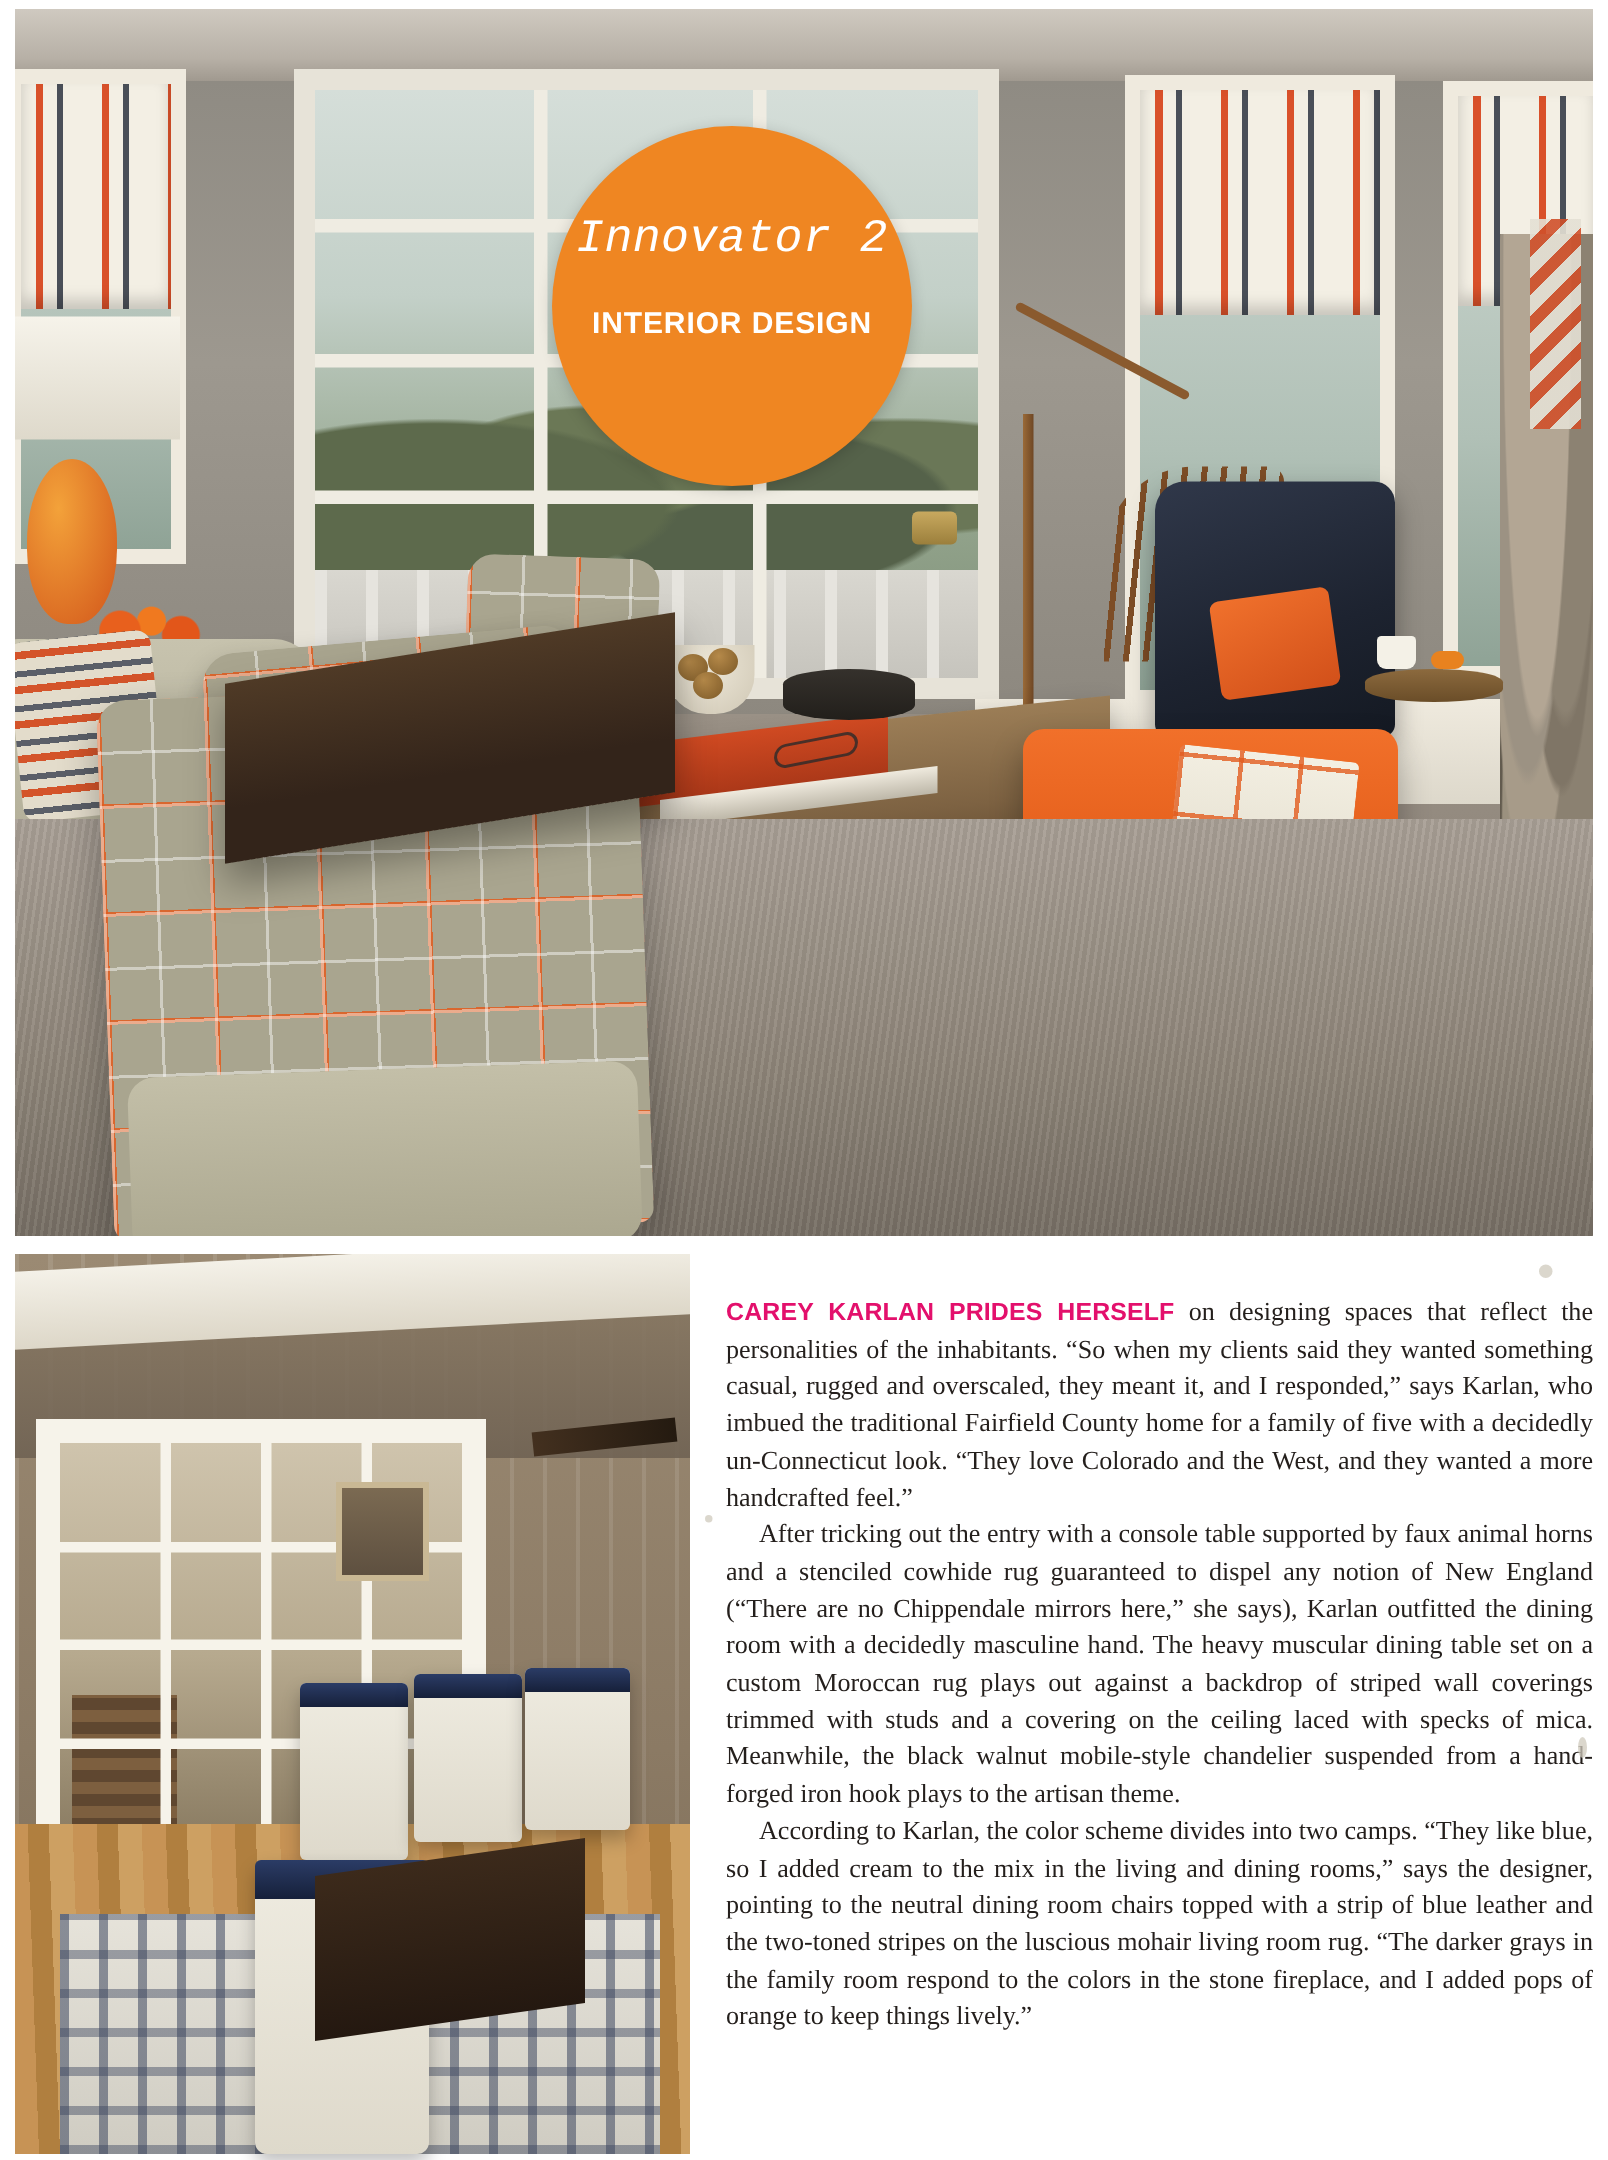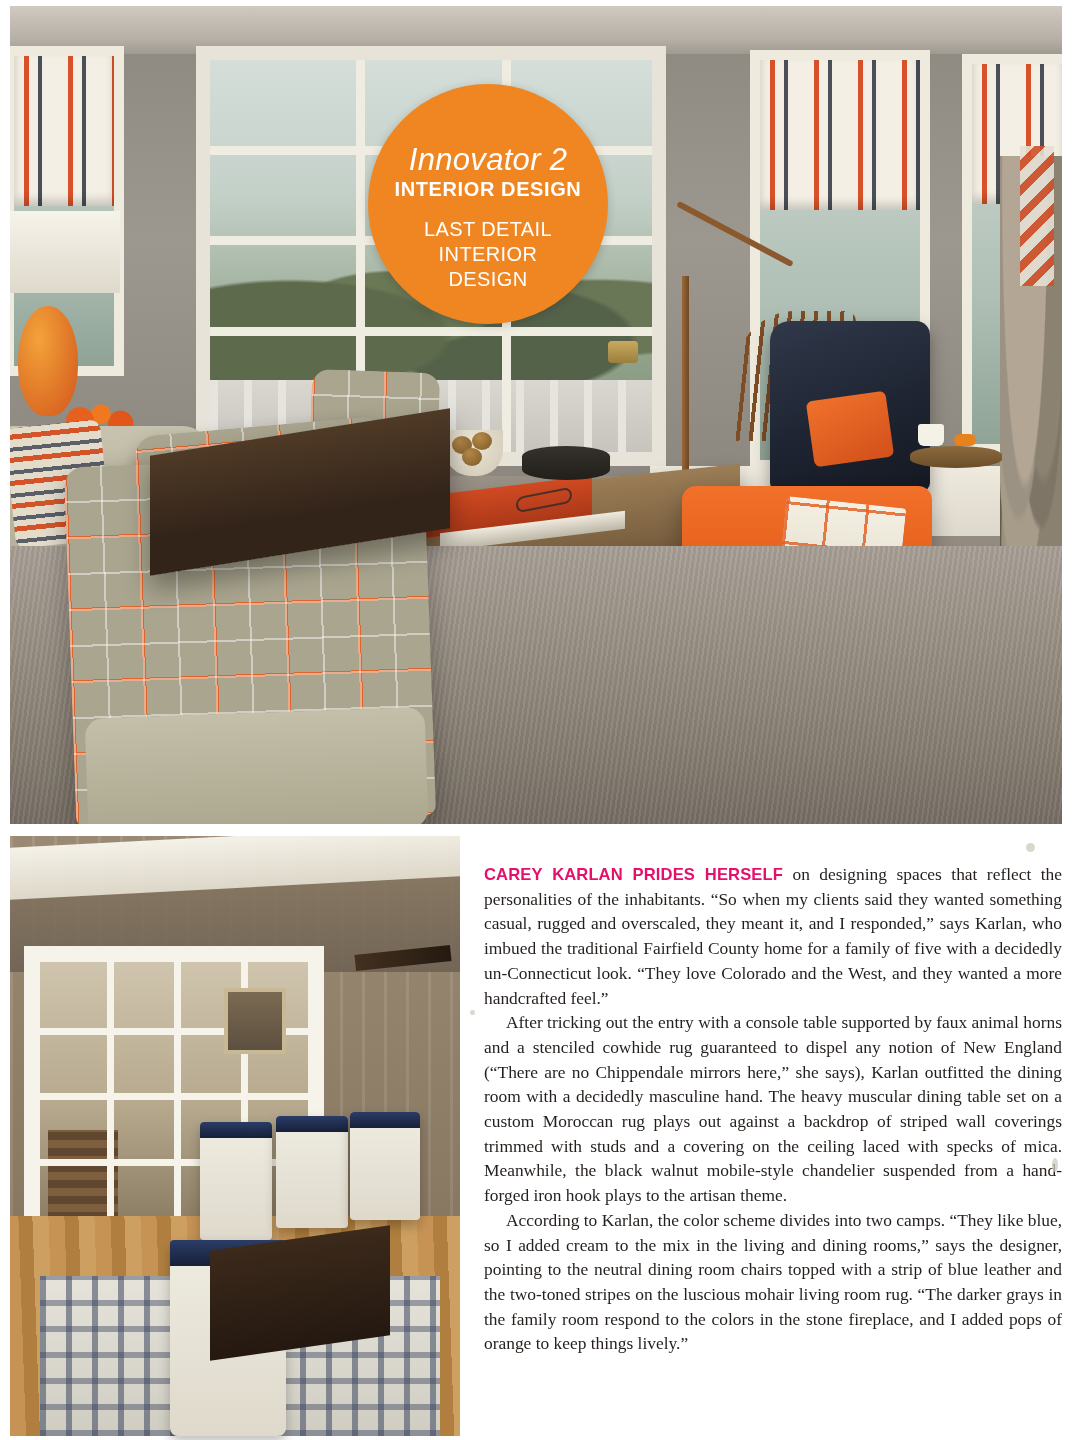--- a/index.html
+++ b/index.html
@@ -316,32 +316,32 @@
     position: absolute;
     left: 358px; top: 78px;
     width: 240px; height: 240px;
     border-radius: 50%;
     background: #ef8622;
     color: #ffffff;
     text-align: center;
     box-shadow: 0 2px 10px rgba(0,0,0,.18);
   }
   .badge .innov {
-    font-family: Liberation Sans, sans-serif;
+    font-family: Liberation Mono, monospace;
     font-style: italic;
     font-size: 31px;
     margin-top: 58px;
     letter-spacing: .3px;
   }
   .badge .cat {
     font-family: "Liberation Sans", sans-serif;
     font-weight: bold;
     font-size: 20px;
     letter-spacing: .6px;
-    margin-top: 0;
+    margin-top: 28px;
   }
   .badge .firm {
     font-family: "Liberation Sans", sans-serif;
     font-size: 20px;
     line-height: 1.24;
     margin-top: 16px;
     letter-spacing: .4px;
   }
 
   
@@ -539,25 +539,20 @@
   <div class="hero-rug"></div>
   <div class="chair-back plaid"></div>
   <div class="chair-mid plaid"></div>
   <div class="chair-front plaid">
     <div class="seat"></div>
   </div>
 
   <div class="badge">
     <div class="innov">Innovator 2</div>
     <div class="cat">INTERIOR DESIGN</div>
-    <div class="firm">
-      <div>LAST DETAIL</div>
-      <div>INTERIOR</div>
-      <div>DESIGN</div>
-    </div>
   </div>
 </div>
 
 <div class="dining">
   <div class="d-wall"></div>
   <div class="d-ceiling"></div>
   <div class="d-crown"></div>
 
   <div class="d-opening">
     <div class="d-room-beyond">

